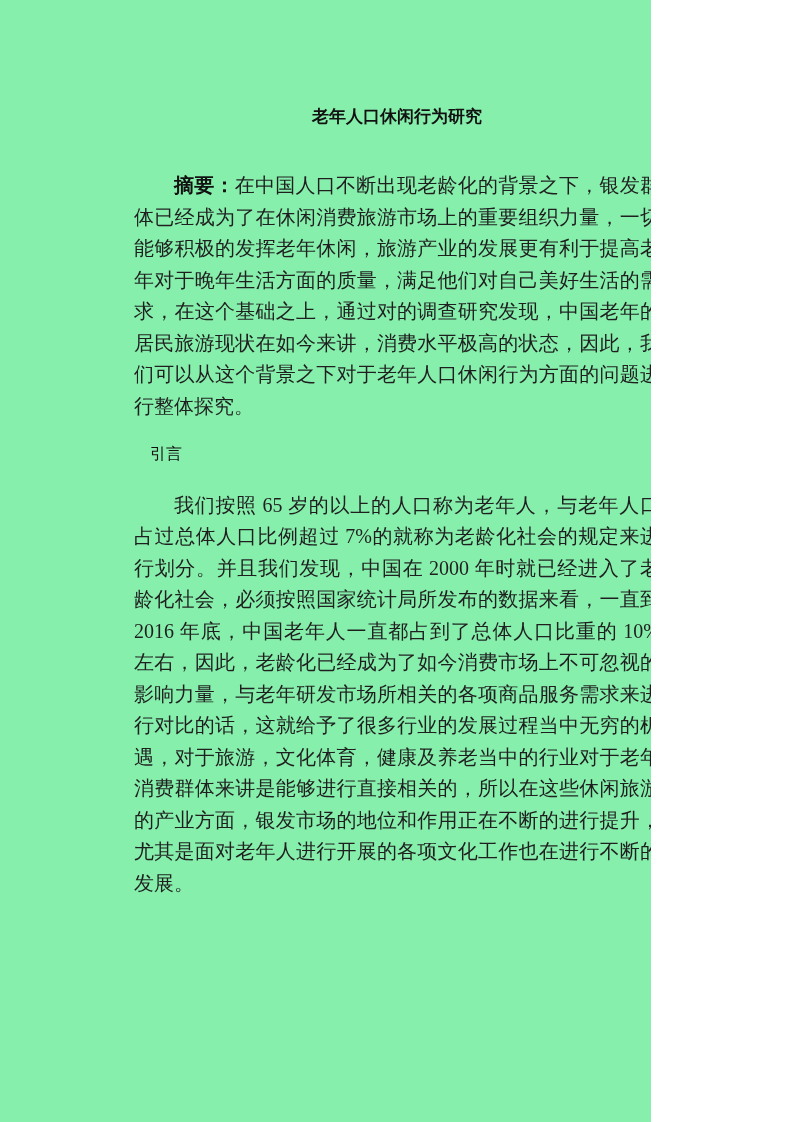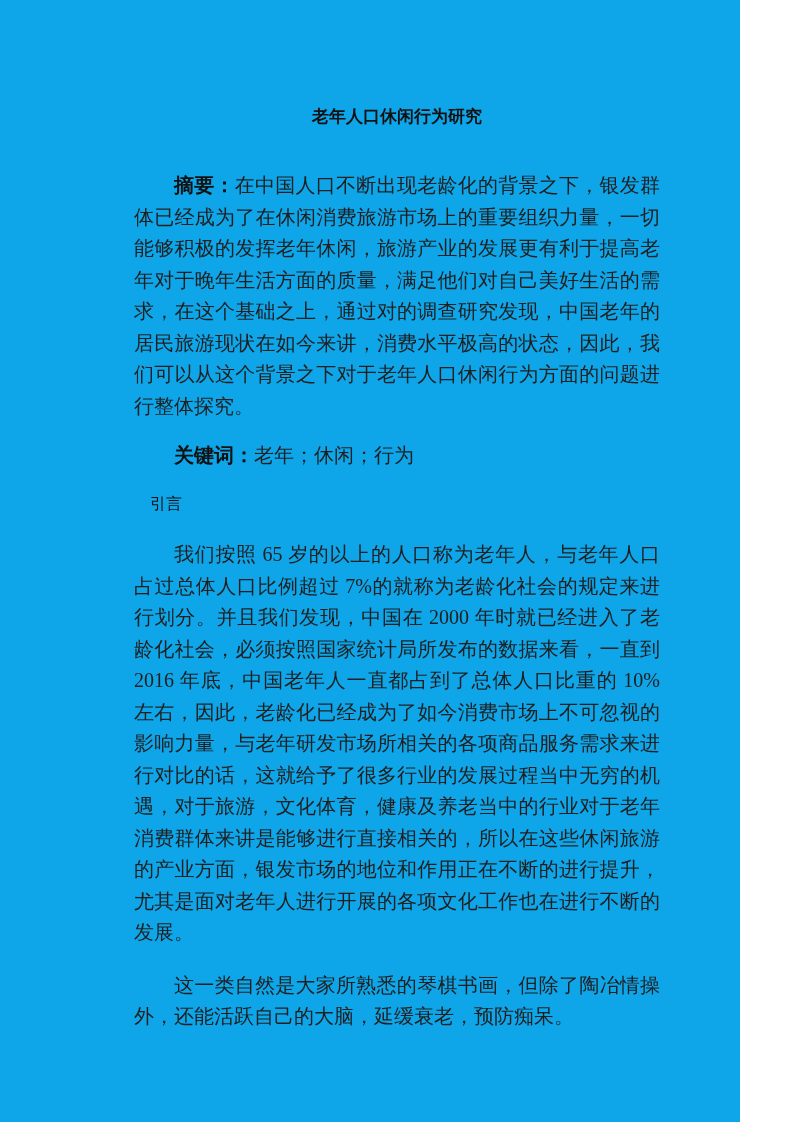--- a/index.html
+++ b/index.html
@@ -2,23 +2,23 @@
 <html><head>
 <meta charset="utf-8">
 <style>
   html, body {
     margin: 0;
     padding: 0;
     background: #ffffff;
   }
   .page {
     position: relative;
-    width: 740px;
+    width: 651px;
     height: 1122px;
-    background: #0ea5e9;
+    background: #86efac;
     overflow: hidden;
     font-family: "Liberation Serif", "DejaVu Serif", serif;
     color: #1f1f1f;
   }
   .content {
     position: absolute;
     left: 118px;
     top: 0;
     width: 558px;
   }
@@ -66,24 +66,22 @@
 </head>
 <body>
 
 <div class="page">
   <div class="content">
 
     <div class="doc-title">老年人口休闲行为研究</div>
 
     <p class="para indent abstract"><span class="lead">摘要：</span><span>在中国人口不断出现老龄化的背景之下，银发群体已经成为了在休闲消费旅游市场上的重要组织力量，一切能够积极的发挥老年休闲，旅游产业的发展更有利于提高老年对于晚年生活方面的质量，满足他们对自己美好生活的需求，在这个基础之上，通过对的调查研究发现，中国老年的居民旅游现状在如今来讲，消费水平极高的状态，因此，我们可以从这个背景之下对于老年人口休闲行为方面的问题进行整体探究。</span></p>
 
-    <p class="para indent keywords"><span class="lead">关键词：</span><span>老年；休闲；行为</span></p>
 
     <div class="intro-heading">引言</div>
 
     <p class="para indent intro-para">我们按照 65 岁的以上的人口称为老年人，与老年人口占过总体人口比例超过 7%的就称为老龄化社会的规定来进行划分。并且我们发现，中国在 2000 年时就已经进入了老龄化社会，必须按照国家统计局所发布的数据来看，一直到 2016 年底，中国老年人一直都占到了总体人口比重的 10%左右，因此，老龄化已经成为了如今消费市场上不可忽视的影响力量，与老年研发市场所相关的各项商品服务需求来进行对比的话，这就给予了很多行业的发展过程当中无穷的机遇，对于旅游，文化体育，健康及养老当中的行业对于老年消费群体来讲是能够进行直接相关的，所以在这些休闲旅游的产业方面，银发市场的地位和作用正在不断的进行提升，尤其是面对老年人进行开展的各项文化工作也在进行不断的发展。</p>
 
 
 
-    <p class="para indent final-para">这一类自然是大家所熟悉的琴棋书画，但除了陶冶情操外，还能活跃自己的大脑，延缓衰老，预防痴呆。</p>
 
   </div>
 </div>
 
 </body></html>

